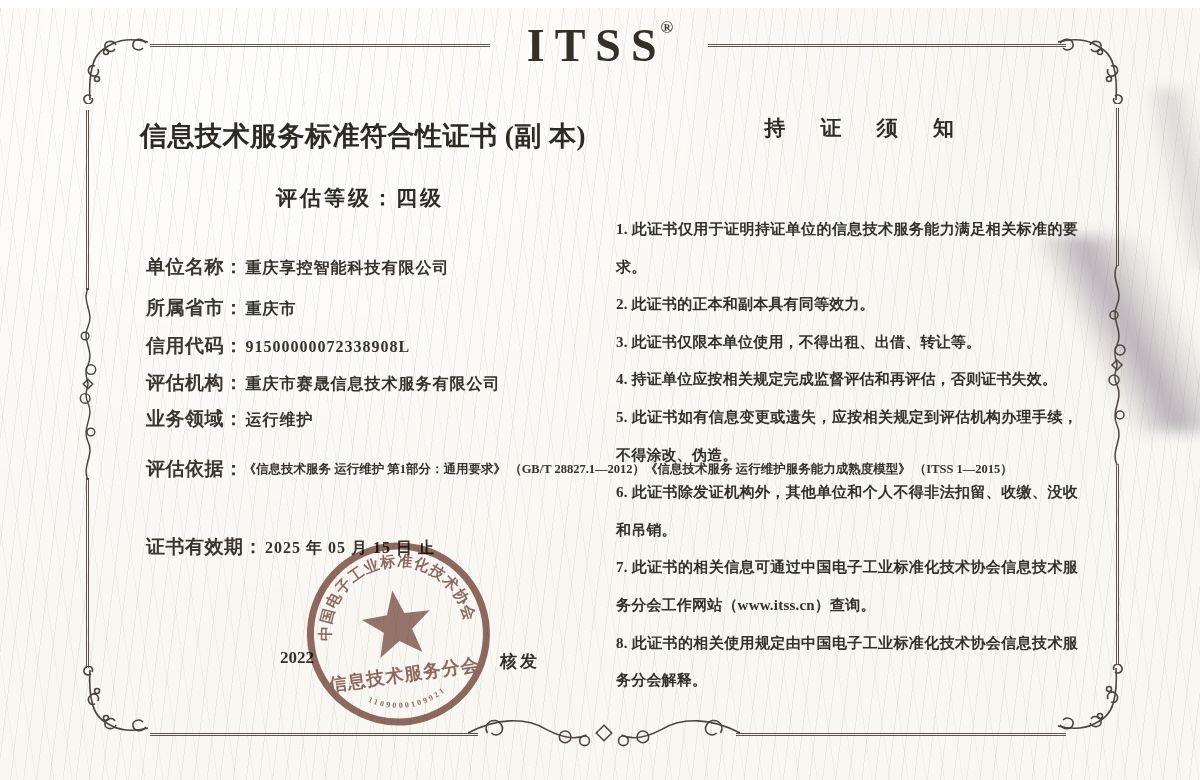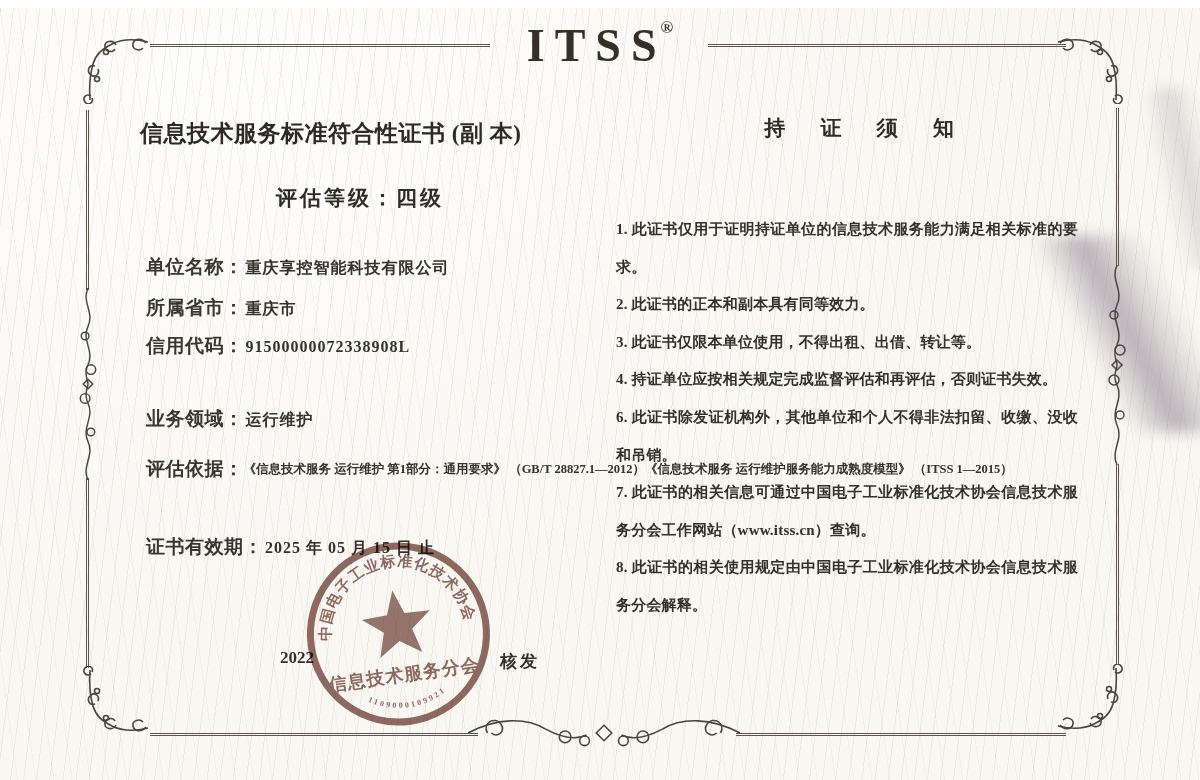--- a/index.html
+++ b/index.html
@@ -49,21 +49,21 @@
   .c-br{left:1054px;top:656px;transform:scale(-1,-1);}
   .edge-v{width:26px;color:#4a443e;}
   .e-left{left:75px;top:280px;height:192px;}
   .e-right{left:1104px;top:256px;height:202px;}
   .e-bottom{left:468px;top:702px;width:272px;height:46px;color:#4a443e;}
   
   .logo{left:0;top:10px;width:1200px;text-align:center;font-size:46px;font-weight:700;
         letter-spacing:10px;color:#343028;}
   .logo sup{font-size:17px;letter-spacing:0;vertical-align:28px;margin-left:-6px;}
   
-  .cert-title{left:140px;top:110px;font-size:23px;font-weight:800;color:#2d2924;
+  .cert-title{left:140px;top:110px;font-size:27px;font-weight:800;color:#2d2924;
               letter-spacing:.5px;white-space:nowrap;}
   .cert-grade{left:140px;top:176px;width:440px;text-align:center;font-size:21px;
               font-weight:800;letter-spacing:3px;color:#2f2b26;}
   .row{left:146px;white-space:nowrap;}
   .row .lbl{font-weight:700;font-size:19px;color:#3a362f;letter-spacing:.5px;}
   .row .val{font-weight:700;font-size:16px;color:#35312b;letter-spacing:1px;margin-left:2px;text-align:center;}
   .r0{top:246px;} .r1{top:287px;} .r2{top:325px;} .r3{top:362px;} .r4{top:398px;}
   .r5{top:448px;display:flex;align-items:center;}
   .r5 .multi{display:flex;flex-direction:row;}
   .r5 .multi span{font-size:12.5px;font-weight:700;line-height:21px;color:#35312b;}
@@ -162,20 +162,23 @@
 
   <div class="abs row r0">
     <span class="lbl">单位名称：</span><span class="val">重庆享控智能科技有限公司</span>
   </div>
   <div class="abs row r1">
     <span class="lbl">所属省市：</span><span class="val">重庆市</span>
   </div>
   <div class="abs row r2">
     <span class="lbl">信用代码：</span><span class="val">91500000072338908L</span>
   </div>
+  <div class="abs row r3">
+    <span class="lbl">评估机构：</span><span class="val">重庆市赛晟信息技术服务有限公司</span>
+  </div>
   <div class="abs row r4">
     <span class="lbl">业务领域：</span><span class="val">运行维护</span>
   </div>
   <div class="abs row r5">
     <span class="lbl">评估依据：</span>
     <div class="multi">
       <span>《信息技术服务 运行维护 第1部分：通用要求》 （GB/T 28827.1—2012）</span>
       <span>《信息技术服务 运行维护服务能力成熟度模型》 （ITSS 1—2015）</span>
     </div>
   </div>
@@ -199,18 +202,19 @@
       <textPath href="#sealBottomArc" startOffset="50%" text-anchor="middle">1109000109921</textPath>
     </text>
   </svg>
 
   <div class="abs notice-title">持 证 须 知</div>
   <div class="abs notice-list">
     <p>1. 此证书仅用于证明持证单位的信息技术服务能力满足相关标准的要求。</p>
     <p>2. 此证书的正本和副本具有同等效力。</p>
     <p>3. 此证书仅限本单位使用，不得出租、出借、转让等。</p>
     <p>4. 持证单位应按相关规定完成监督评估和再评估，否则证书失效。</p>
+    <p>5. 此证书如有信息变更或遗失，应按相关规定到评估机构办理手续，不得涂改、伪造。</p>
     <p>6. 此证书除发证机构外，其他单位和个人不得非法扣留、收缴、没收和吊销。</p>
     <p>7. 此证书的相关信息可通过中国电子工业标准化技术协会信息技术服务分会工作网站（www.itss.cn）查询。</p>
     <p>8. 此证书的相关使用规定由中国电子工业标准化技术协会信息技术服务分会解释。</p>
   </div>
 
 </div>
 
 </body></html>

